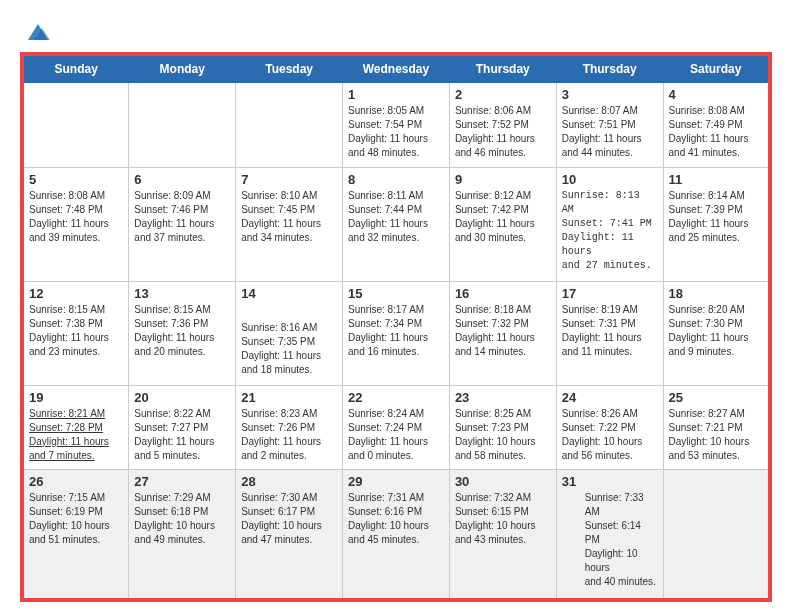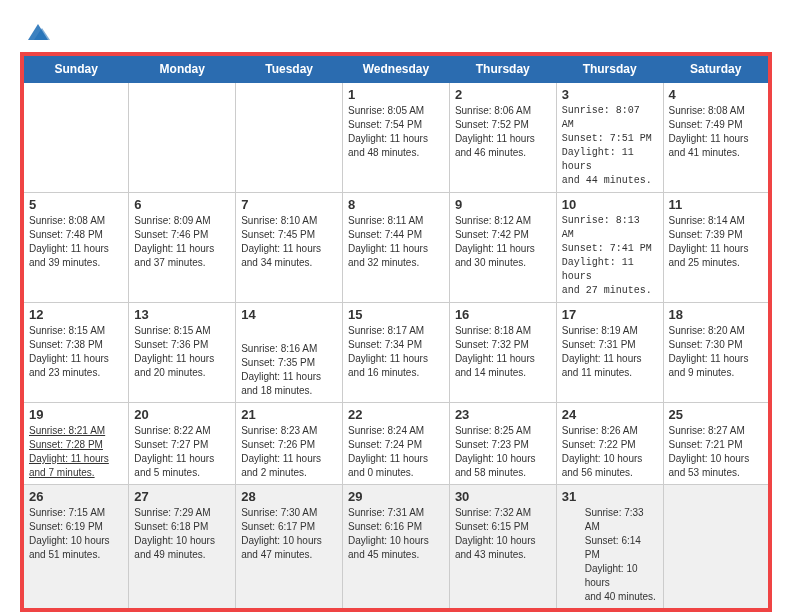--- a/index.html
+++ b/index.html
@@ -151,21 +151,21 @@
           </td>
           <td>
             <span class="day-number">2</span>
             <div class="day-info" style="white-space: pre-line;">Sunrise: 8:06 AM
 Sunset: 7:52 PM
 Daylight: 11 hours
 and 46 minutes.</div>
           </td>
           <td>
             <span class="day-number">3</span>
-            <div class="day-info" style="white-space: pre-line; font-family: Liberation Mono, monospace;">Sunrise: 8:07 AM
+            <div class="day-info" style="white-space: pre-line;">Sunrise: 8:07 AM
 Sunset: 7:51 PM
 Daylight: 11 hours
 and 44 minutes.</div>
           </td>
           <td>
             <span class="day-number">4</span>
             <div class="day-info" style="white-space: pre-line;">Sunrise: 8:08 AM
 Sunset: 7:49 PM
 Daylight: 11 hours
 and 41 minutes.</div>

